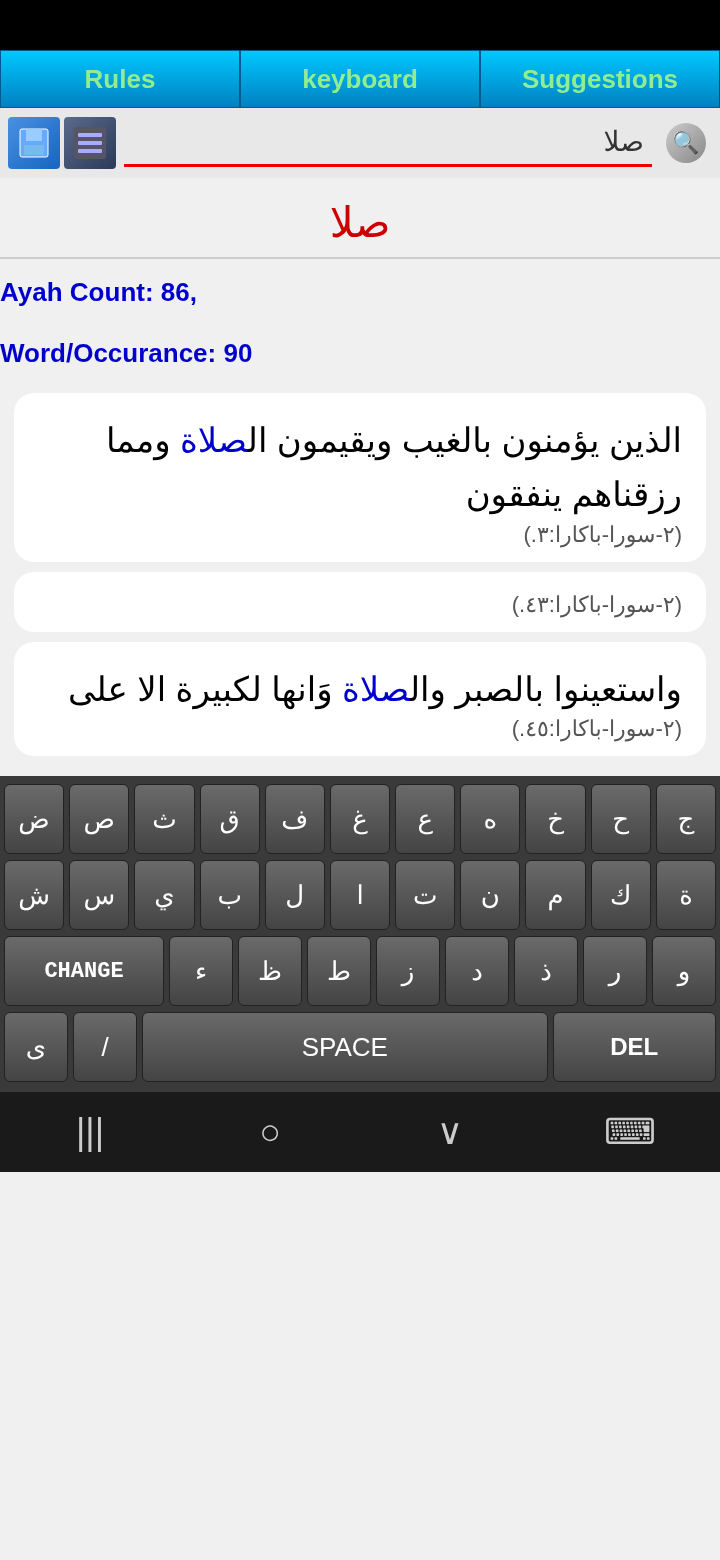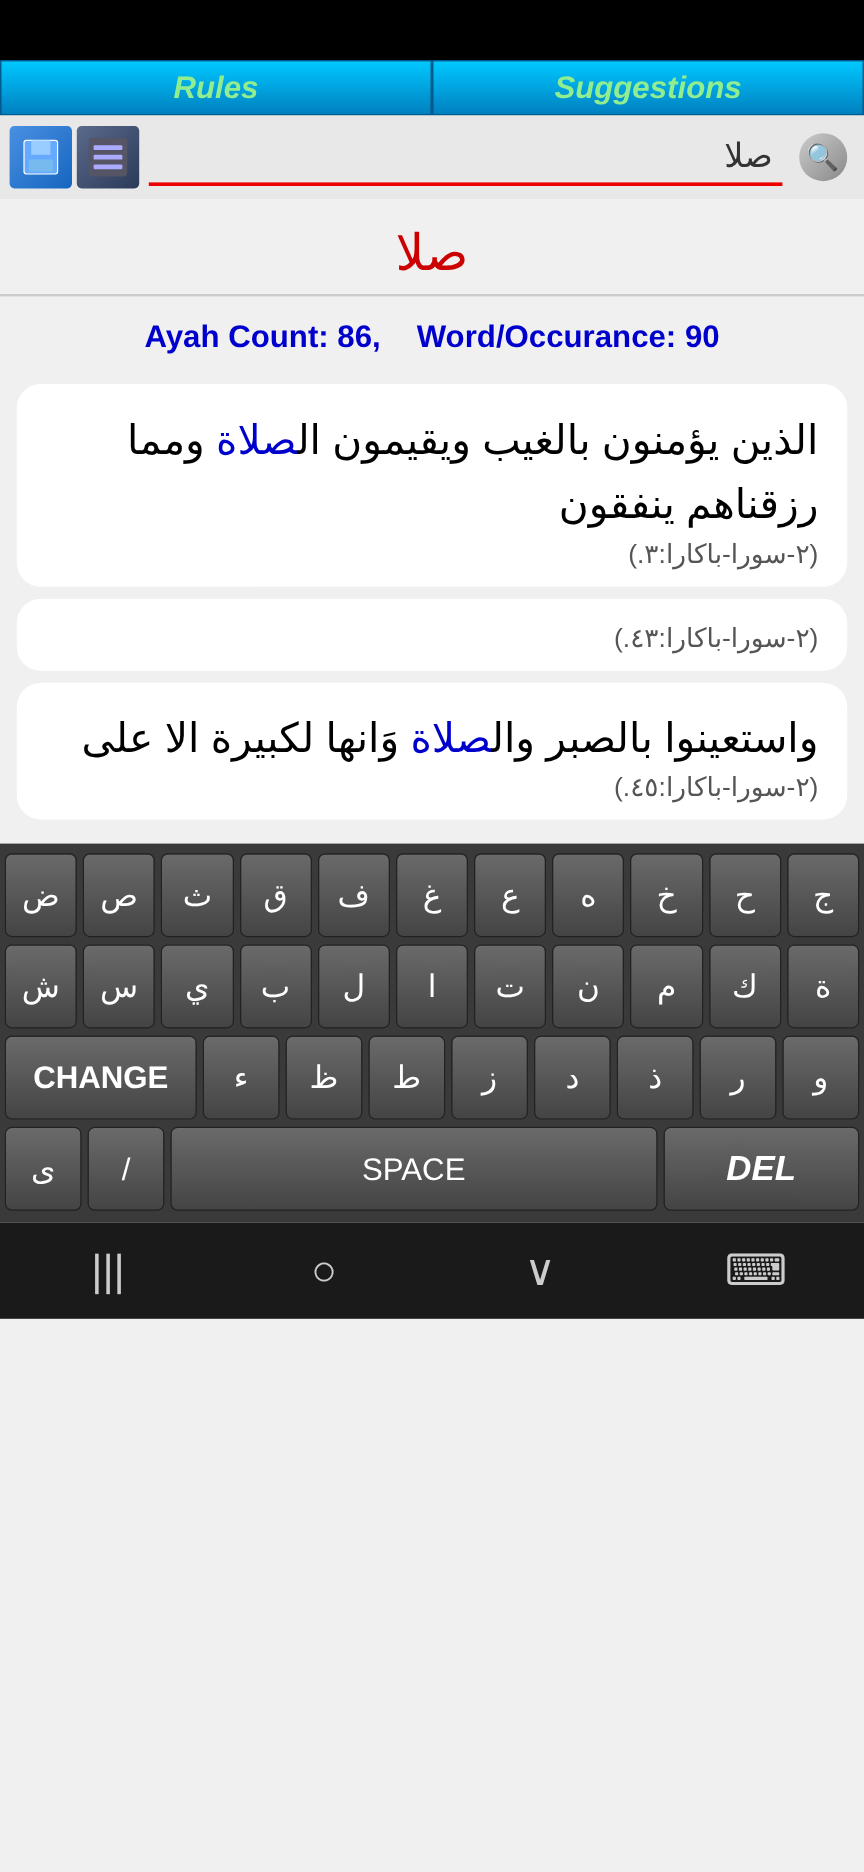--- a/index.html
+++ b/index.html
@@ -16,23 +16,22 @@
     .status-bar {
       width: 720px;
       height: 50px;
       background: #000;
     }
 
     
     .tab-bar {
       display: flex;
       width: 720px;
-      height: 46px;
+      height: 58px;
       background: #1a1a2e;
-      font-style: italic;
     }
     .tab-item {
       flex: 1;
       display: flex;
       align-items: center;
       justify-content: center;
       background: linear-gradient(180deg, #00c8ff 0%, #0080c0 100%);
       border: 1px solid #005a8e;
       cursor: pointer;
     }
@@ -129,20 +128,21 @@
       background: #ccc;
       margin: 4px 0 10px;
     }
 
     
     .stats-row {
       display: flex;
       justify-content: center;
       gap: 30px;
       padding: 8px 0 14px;
+      flex-direction: column;
     }
     .stats-text {
       font-size: 26px;
       color: #0000cc;
       font-weight: bold;
     }
 
     
     .result-card {
       background: #fff;
@@ -195,30 +195,30 @@
       flex: 1;
       max-width: 64px;
     }
     .key-btn-space {
       flex: 5;
       max-width: none;
     }
     .key-btn-del {
       flex: 2;
       max-width: none;
-      font-size: 29px;
+      font-size: 24px;
       font-weight: bold;
-      font-style: italic;
     }
     .key-btn-change {
       flex: 2.5;
       max-width: none;
-      font-size: 26px;
+      font-size: 22px;
       font-weight: bold;
       min-width: 100px;
+      font-family: Liberation Mono, monospace;
     }
 
     
     .nav-bar {
       display: flex;
       width: 720px;
       height: 80px;
       background: #1a1a1a;
       align-items: center;
       justify-content: space-around;
@@ -235,20 +235,23 @@
     }
   </style>
 </head>
 <body>
 
 <div class="status-bar"></div>
 
 <div class="tab-bar">
   <div class="tab-item">
     <span>Rules</span>
+  </div>
+  <div class="tab-item">
+    <span>keyboard</span>
   </div>
   <div class="tab-item">
     <span>Suggestions</span>
   </div>
 </div>
 
 <div class="search-bar">
   <div class="search-icons">
     <div class="icon-box icon-save">
       <svg width="36" height="36" viewBox="0 0 36 36">

